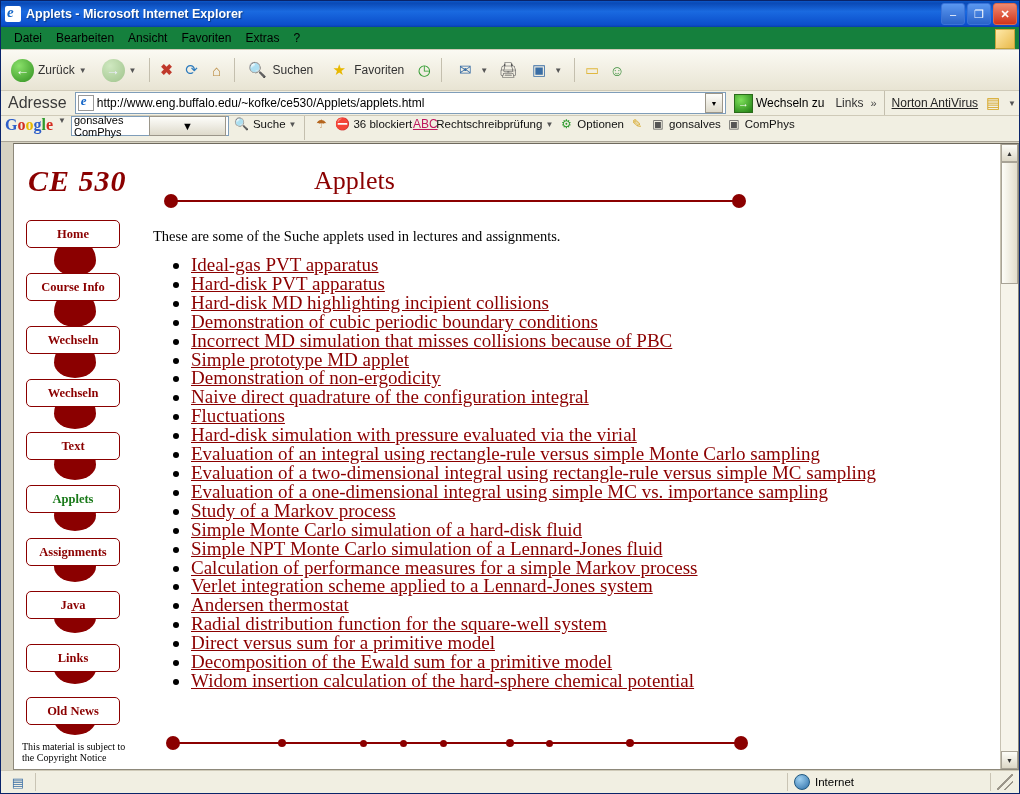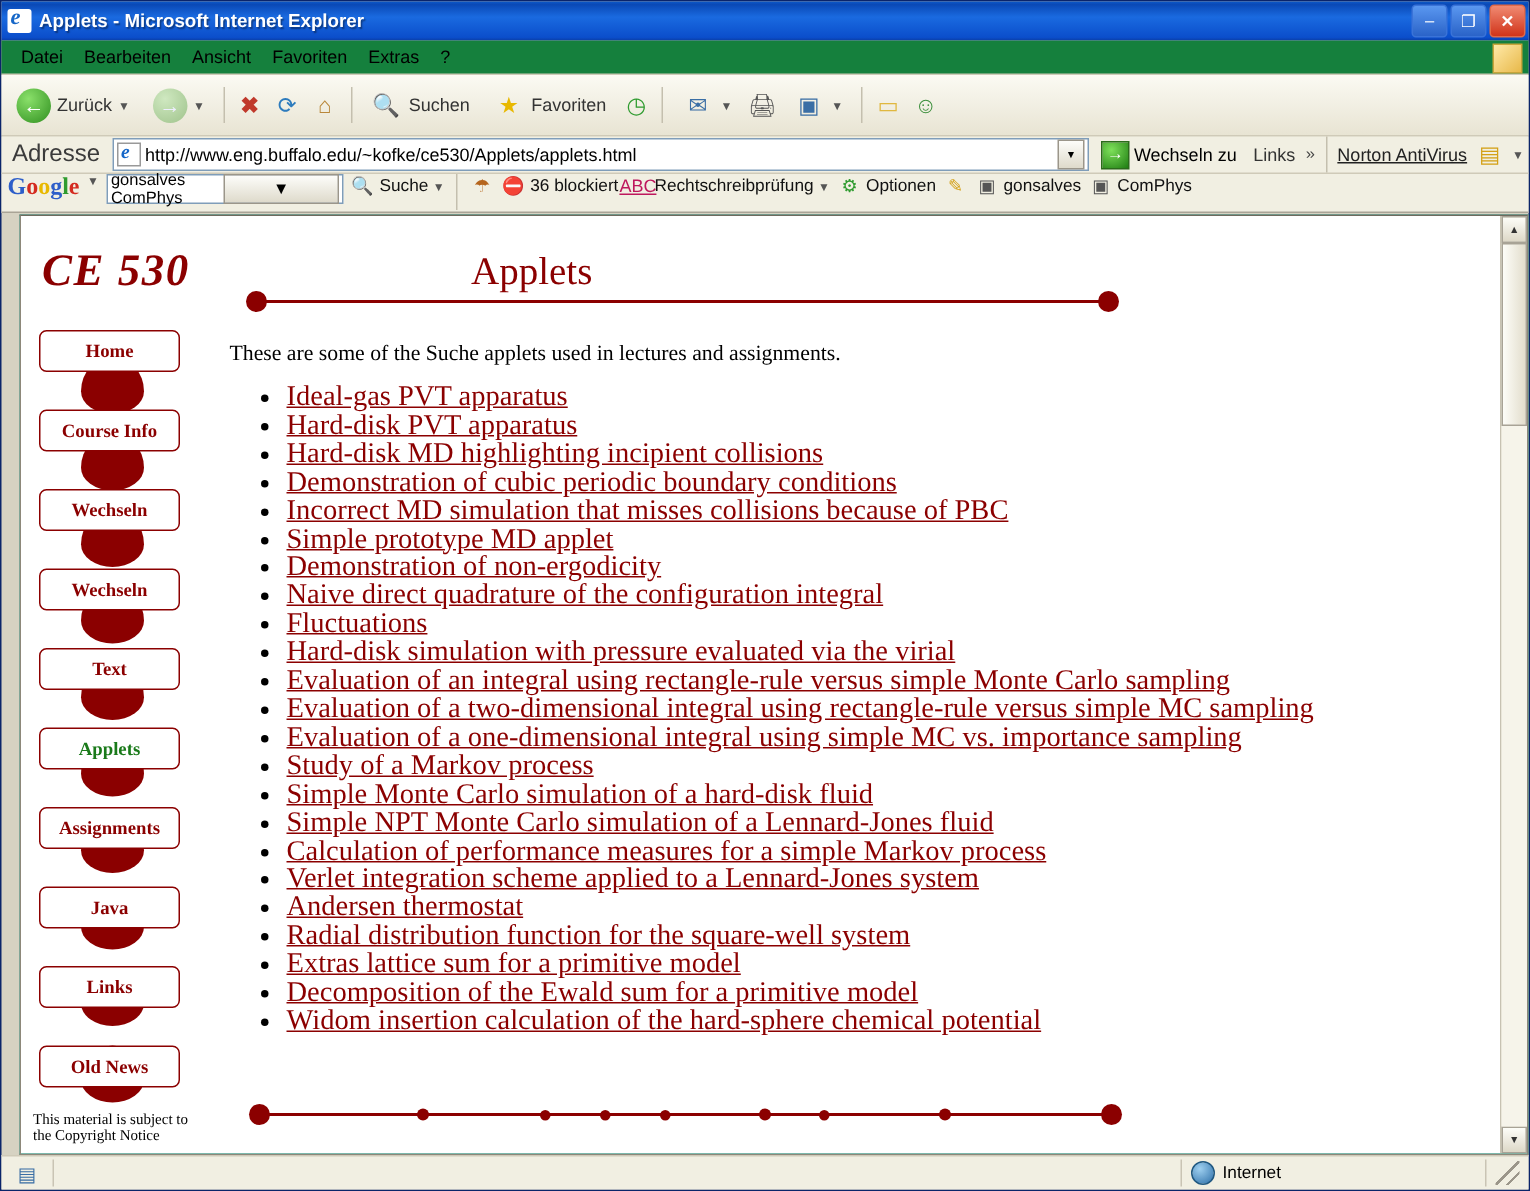--- a/index.html
+++ b/index.html
@@ -503,21 +503,21 @@
           <li><a href="#">Evaluation of an integral using rectangle-rule versus simple Monte Carlo sampling</a></li>
           <li><a href="#">Evaluation of a two-dimensional integral using rectangle-rule versus simple MC sampling</a></li>
           <li><a href="#">Evaluation of a one-dimensional integral using simple MC vs. importance sampling</a></li>
           <li><a href="#">Study of a Markov process</a></li>
           <li><a href="#">Simple Monte Carlo simulation of a hard-disk fluid</a></li>
           <li><a href="#">Simple NPT Monte Carlo simulation of a Lennard-Jones fluid</a></li>
           <li><a href="#">Calculation of performance measures for a simple Markov process</a></li>
           <li><a href="#">Verlet integration scheme applied to a Lennard-Jones system</a></li>
           <li><a href="#">Andersen thermostat</a></li>
           <li><a href="#">Radial distribution function for the square-well system</a></li>
-          <li><a href="#">Extras lattice sum for a primitive model</a></li>
+          <li><a href="#">Direct versus sum for a primitive model</a></li>
           <li><a href="#">Decomposition of the Ewald sum for a primitive model</a></li>
           <li><a href="#">Widom insertion calculation of the hard-sphere chemical potential</a></li>
         </ul>
 
       <div class="footrule">
         <div class="ruleline"></div>
         <div class="dot" style="left:0;top:0;width:14px;height:14px;"></div>
         <div class="dot" style="left:112px;top:3px;width:8px;height:8px;"></div>
         <div class="dot" style="left:194px;top:3.5px;width:7px;height:7px;"></div>
         <div class="dot" style="left:234px;top:3.5px;width:7px;height:7px;"></div>

